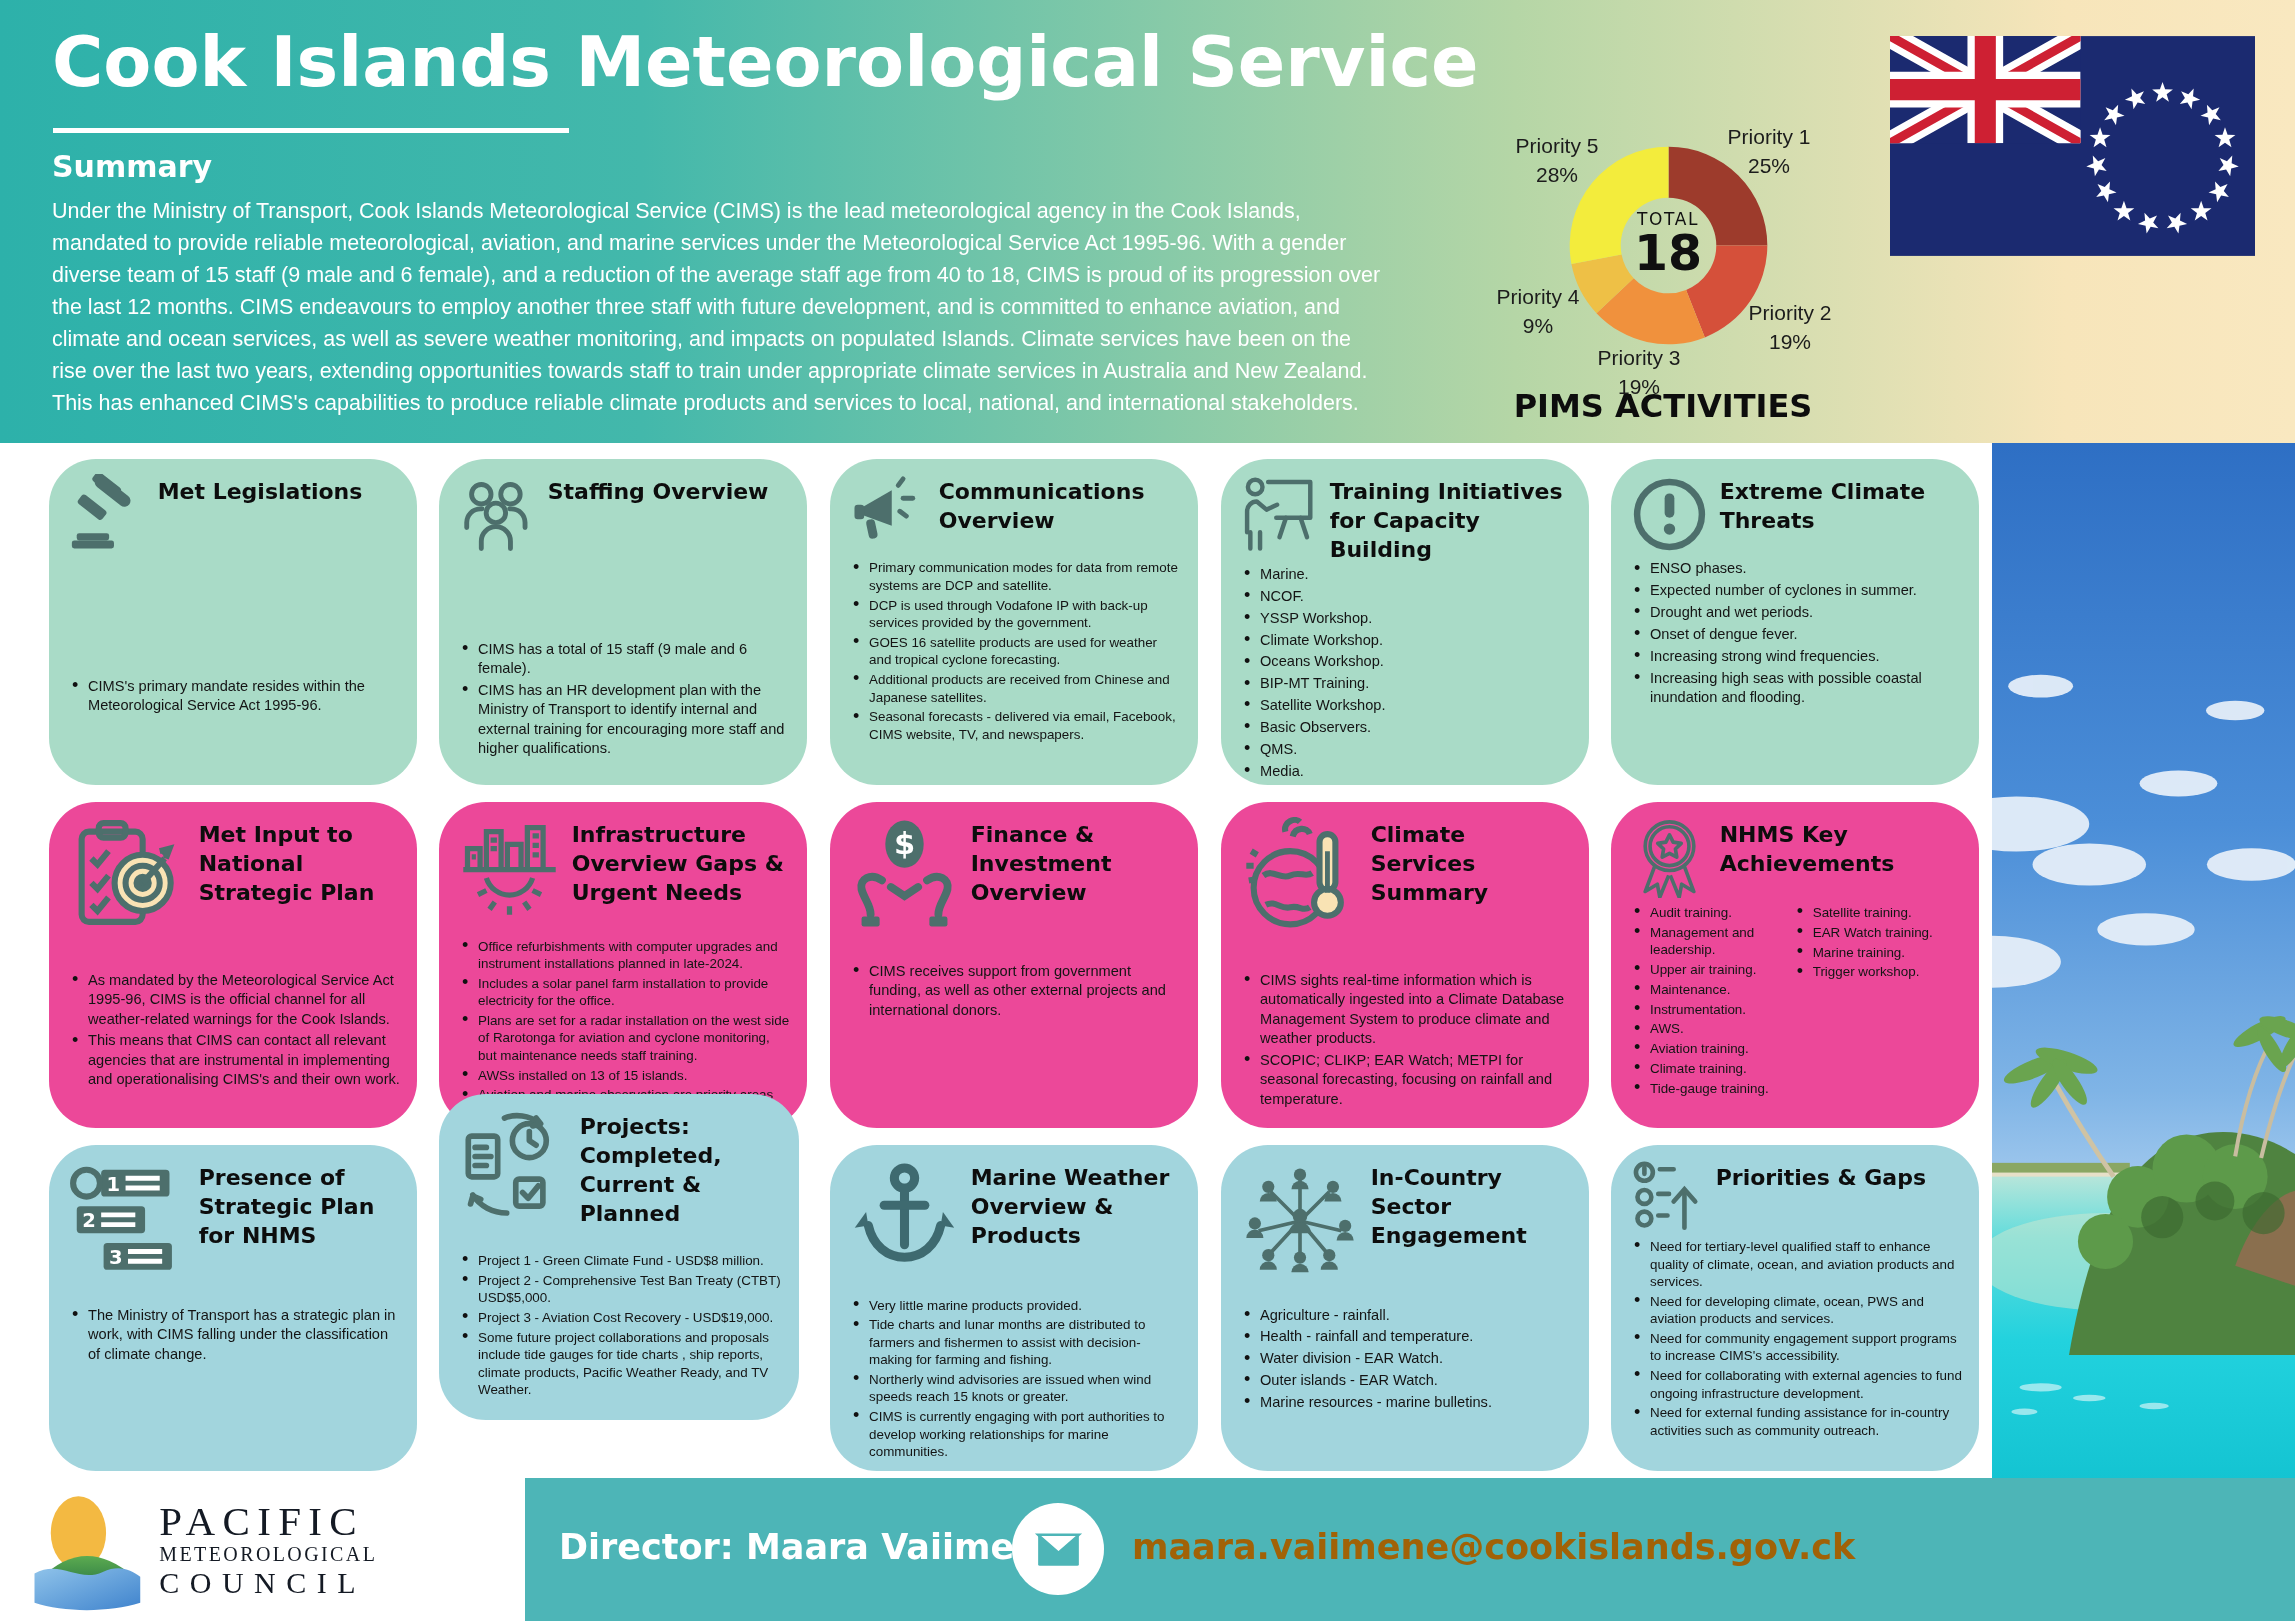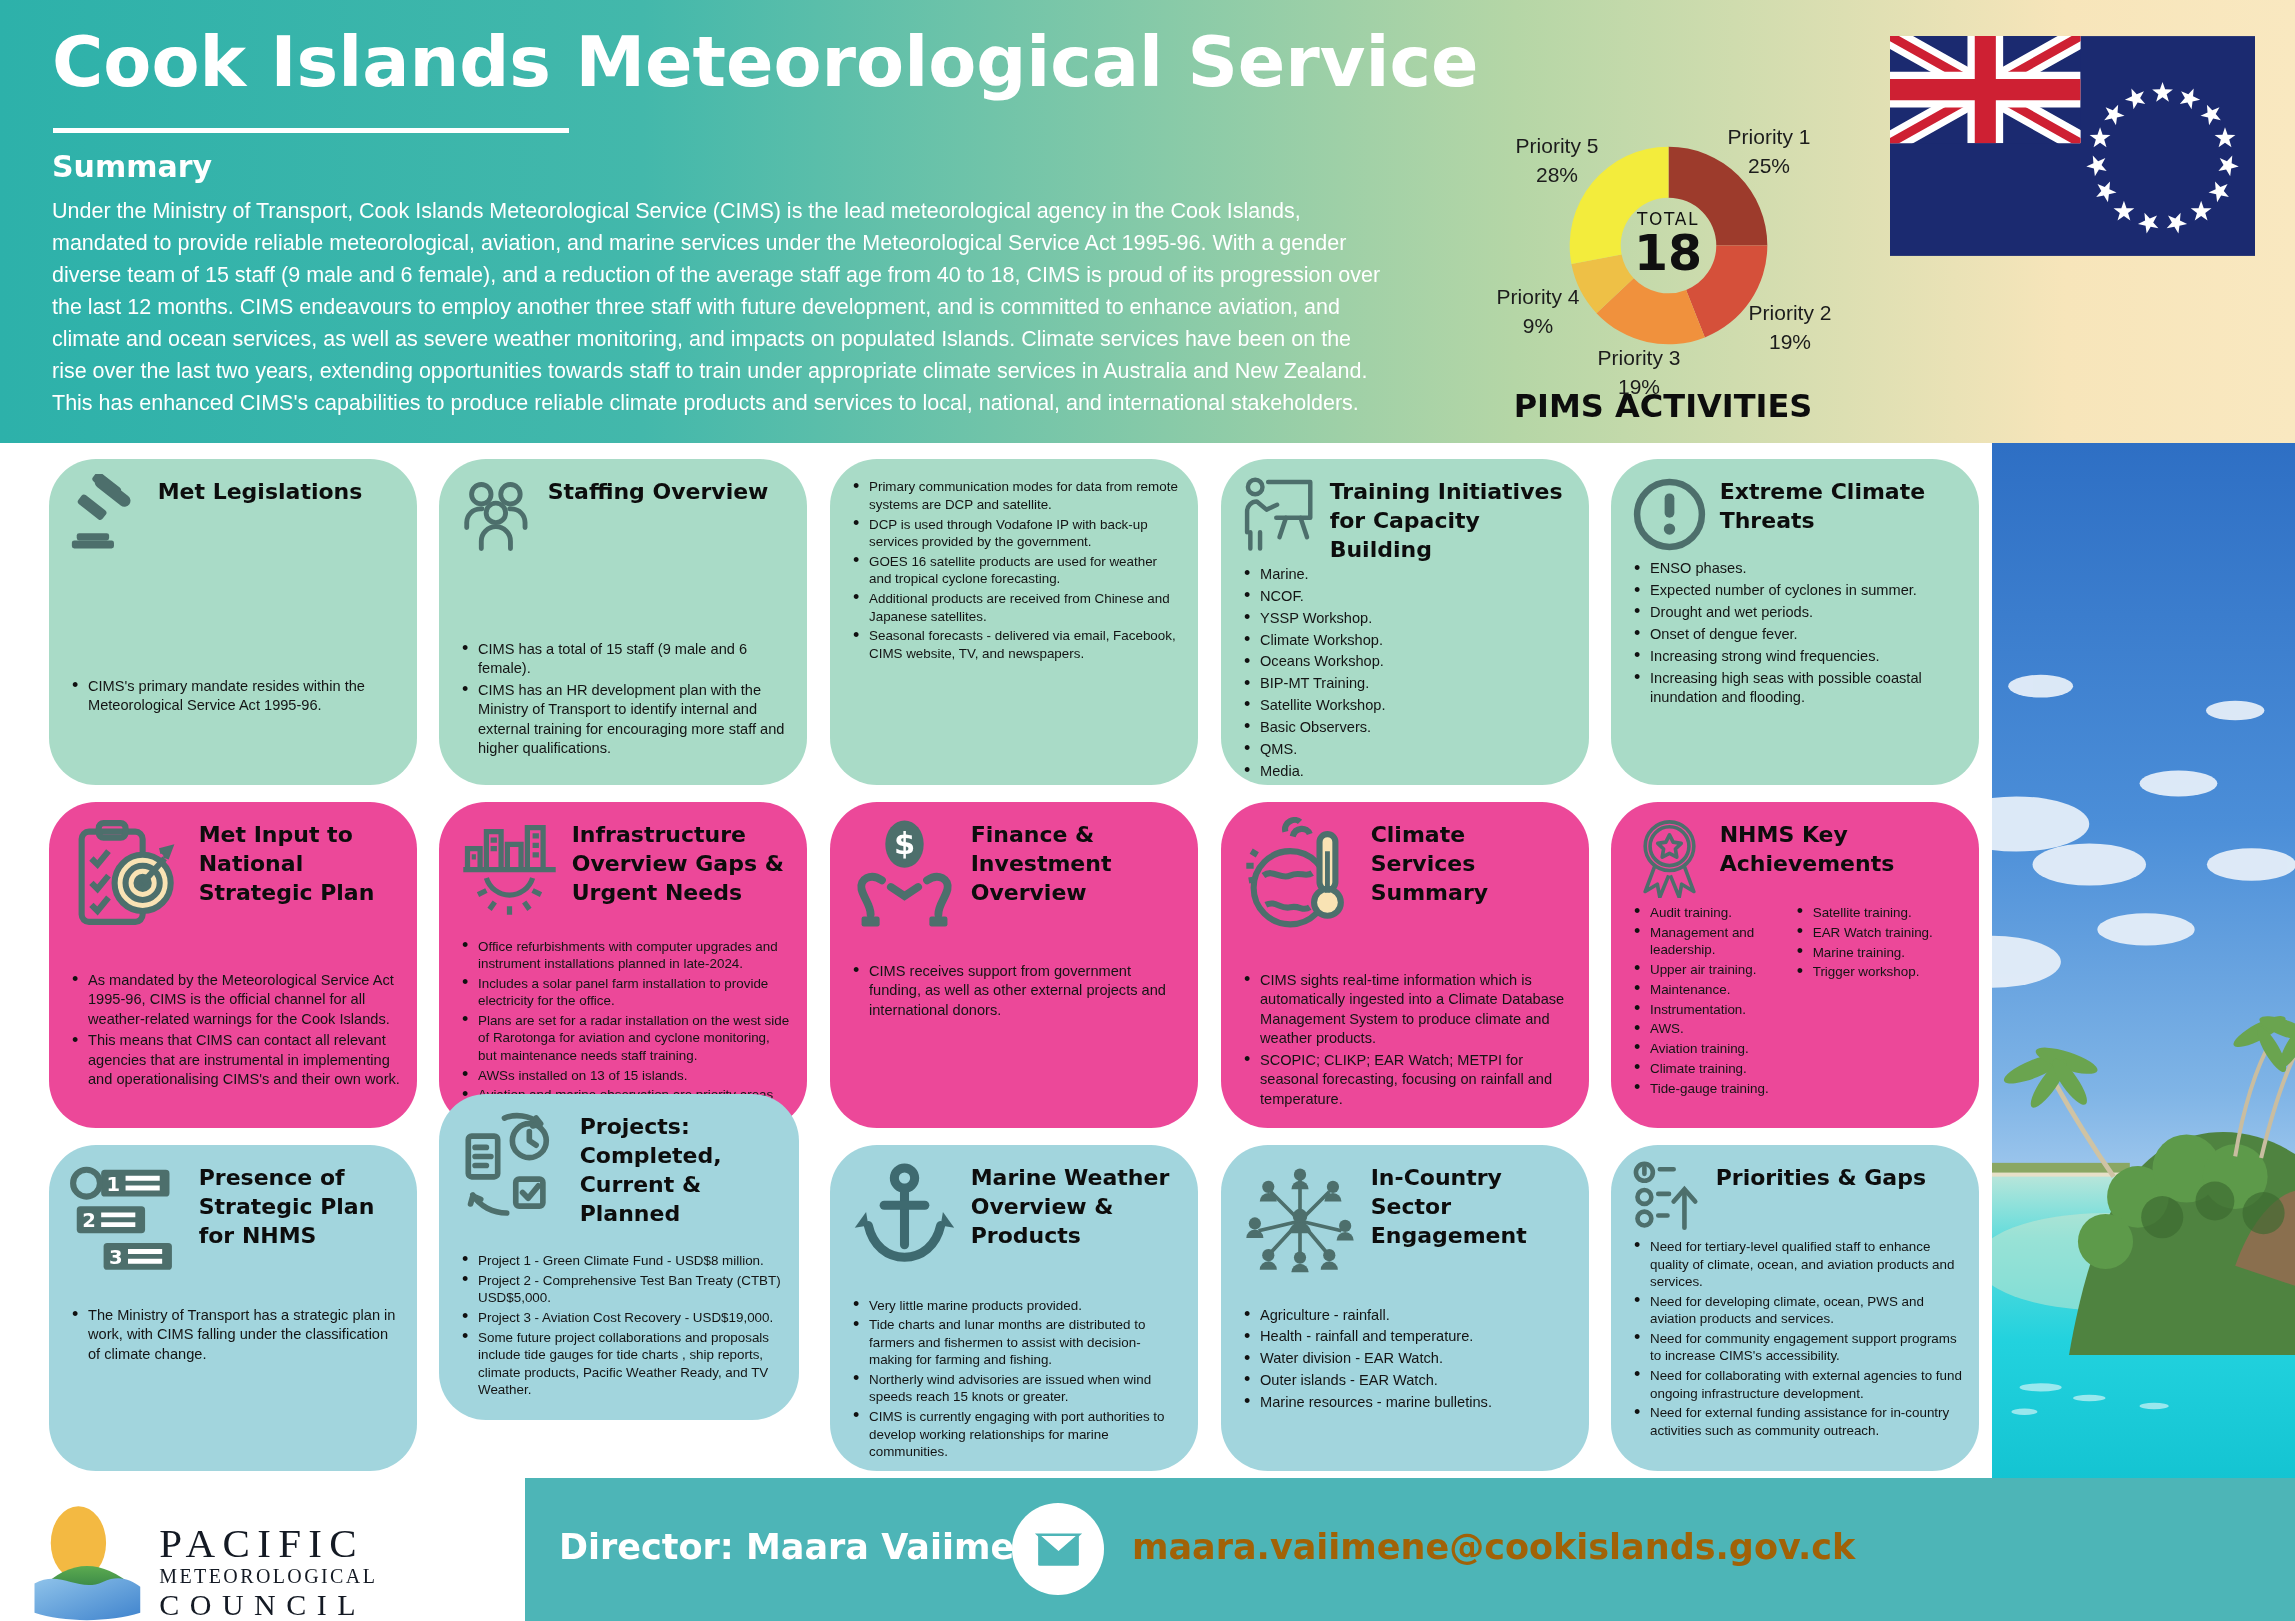--- a/index.html
+++ b/index.html
@@ -38,21 +38,21 @@
               font-size:22px;line-height:1.32;color:#0d0d0d;}
   .card-cols{display:flex;gap:4.9px;}
   .card-list{margin:0;padding:0 0 0 21px;list-style:none;flex:1;}
   .card-cols .card-list + .card-list{flex:0 0 45%;}
   .card-list li{position:relative;font-size:14.6px;line-height:19.5px;color:#141414;margin-bottom:2.4px;}
   .card-list li::before{content:"\2022";position:absolute;left:-16px;top:-0.8px;font-size:18px;color:#111;}
   .card.dense .card-list li{font-size:13.4px;line-height:17.4px;}
   
   .footer{position:absolute;left:0;top:1478px;width:2295px;height:143px;background:#4db5b7;}
   .logo-panel{position:absolute;left:0;top:1478px;width:525px;height:143px;background:#ffffff;
-              display:flex;align-items:flex-end;}
+              display:flex;align-items:center;}
   .logo-mark{margin-left:27.6px;flex:0 0 auto;}
   .logo-text{margin-left:9.7px;font-family:"Liberation Serif",serif;color:#141a24;}
   .logo-l1{font-size:41px;letter-spacing:7.3px;line-height:1.04;}
   .logo-l2{font-size:20px;letter-spacing:2.4px;line-height:1.15;}
   .logo-l3{font-size:30px;letter-spacing:10.5px;line-height:1.1;}
   .director{position:absolute;left:559px;top:1527px;font-family:"DejaVu Sans",sans-serif;font-weight:700;
             font-size:35px;color:#ffffff;white-space:nowrap;}
   .mail-circle{position:absolute;left:1012px;top:1503px;width:92px;height:92px;background:#ffffff;
                border-radius:50%;display:flex;align-items:center;justify-content:center;}
   .email{position:absolute;left:1132px;top:1527px;font-family:"DejaVu Sans",sans-serif;font-weight:700;
@@ -239,20 +239,37 @@
         <h3 class="card-title">Staffing Overview</h3>
       </div>
       <div class="card-cols" style="margin-top: 85px;">
         <ul class="card-list">
           <li>CIMS has a total of 15 staff (9 male and 6 female).</li>
           <li>CIMS has an HR development plan with the Ministry of Transport to identify internal and external training for encouraging more staff and higher qualifications.</li>
         </ul>
       </div>
     </div>
     <div class="card row-1 dense" style="left: 830px; top: 459px; width: 368px; height: 326px;">
+      <div class="card-head">
+        <span class="card-icon" style="width: 81px; height: 81px;">
+          <svg viewBox="0 0 100 100">
+            <g fill="#4d6f6c">
+              <path d="M16 42 L54 20 V64 L16 50 Z"></path>
+              <rect x="8" y="38" width="12" height="18" rx="4"></rect>
+              <rect x="24" y="56" width="11" height="24" rx="5" transform="rotate(-12 29 68)"></rect>
+            </g>
+            <g stroke="#4d6f6c" stroke-width="6" stroke-linecap="round">
+              <path d="M62 14l6-8"></path>
+              <path d="M68 30h12"></path>
+              <path d="M64 46l8 6"></path>
+            </g>
+          </svg>
+        </span>
+        <h3 class="card-title">Communications Overview</h3>
+      </div>
       <div class="card-cols" style="margin-top: 4.9px;">
         <ul class="card-list">
           <li>Primary communication modes for data from remote systems are DCP and satellite.</li>
           <li>DCP is used through Vodafone IP with back-up services provided by the government.</li>
           <li>GOES 16 satellite products are used for weather and tropical cyclone forecasting.</li>
           <li>Additional products are received from Chinese and Japanese satellites.</li>
           <li>Seasonal forecasts - delivered via email, Facebook, CIMS website, TV, and newspapers.</li>
         </ul>
       </div>
     </div>

